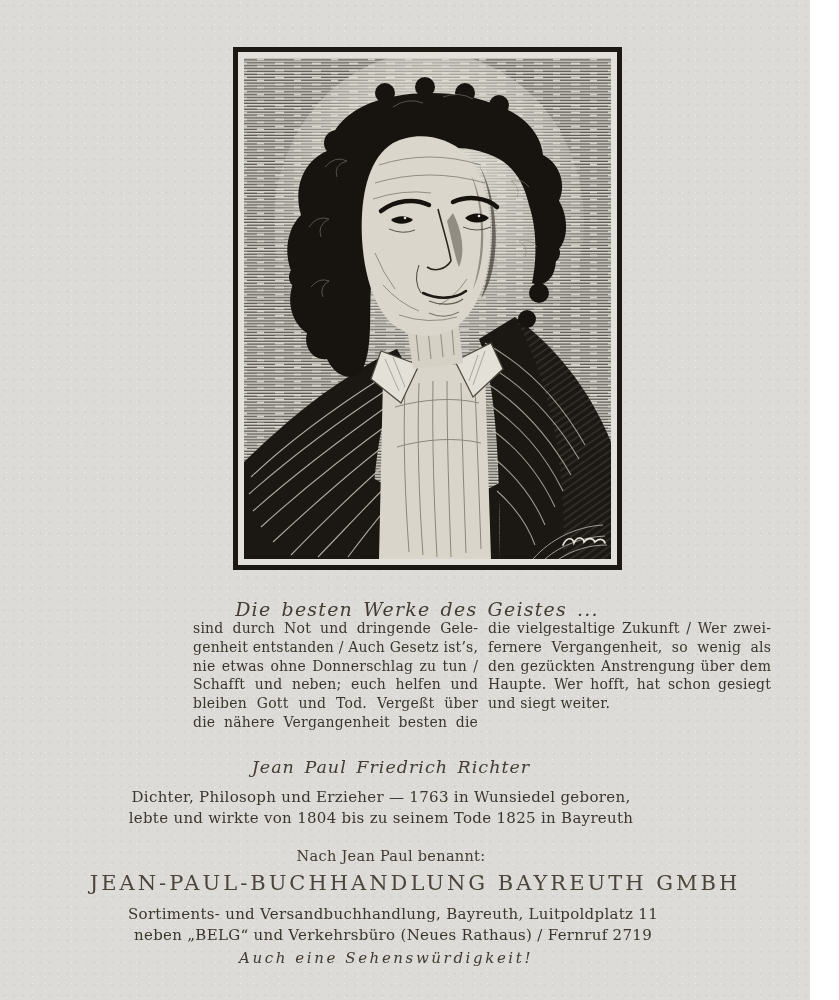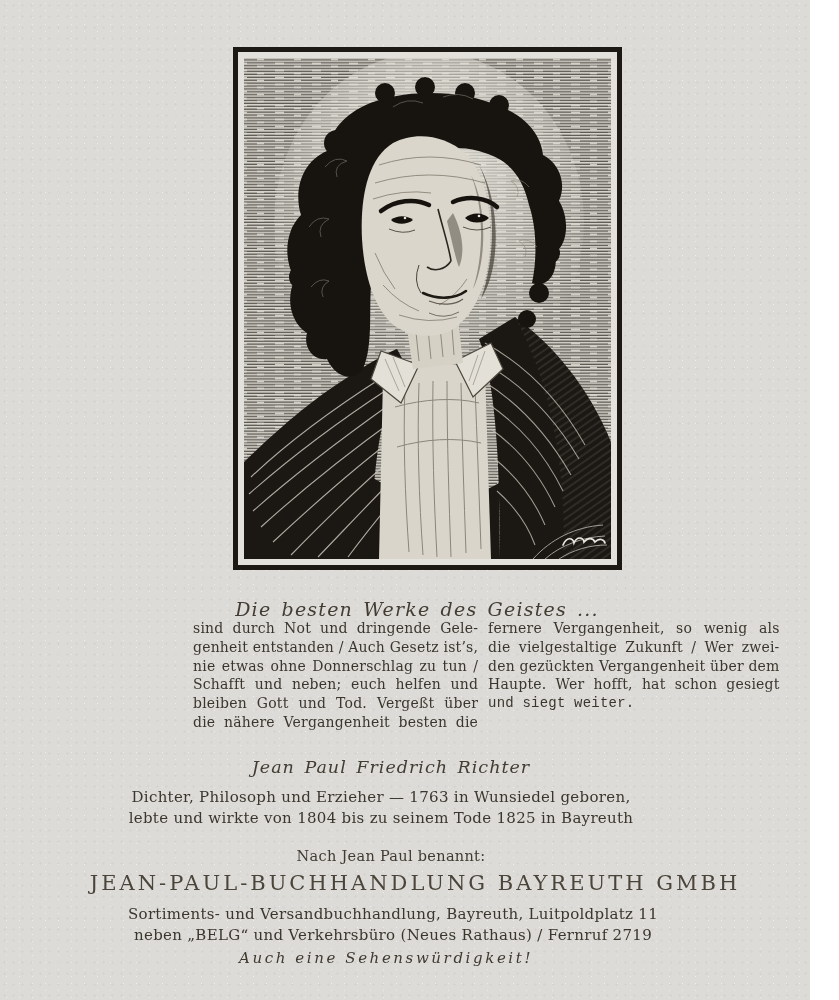--- a/index.html
+++ b/index.html
@@ -24,21 +24,21 @@
     text-align:center;font-style:italic;font-size:19px;
     letter-spacing:1.2px;word-spacing:3px;color:#423c33;
     transform:translateX(12px);
   }
   .quote-columns{
     position:absolute;top:619px;left:145px;width:576px;
     display:flex;gap:10px;margin-left:48px;
   }
   .qcol{flex:0 0 283px;font-size:14px;line-height:18.8px;color:#3b362d;}
   .qline{text-align:justify;text-align-last:justify;letter-spacing:0.2px;white-space:nowrap;}
-  .qline.flush-left{text-align:left;text-align-last:left;white-space:normal;font-family:Liberation Mono, monospace;}
+  .qline.flush-left{text-align:left;text-align-last:left;white-space:normal;}
   .quote-author{
     position:absolute;top:757px;left:0;right:0;
     text-align:center;font-style:italic;font-size:17.5px;
     letter-spacing:1px;word-spacing:3px;color:#423c33;
     transform:translateX(-14px);
   }
   .author-bio{
     position:absolute;top:787px;left:0;right:0;
     text-align:center;font-size:15px;line-height:20.5px;
     letter-spacing:0.3px;color:#3b362d;
@@ -251,23 +251,23 @@
   <div class="quote-columns">
     <div class="qcol">
       <div class="qline">sind durch Not und dringende Gele-</div>
       <div class="qline">genheit entstanden / Auch Gesetz ist’s,</div>
       <div class="qline">nie etwas ohne Donnerschlag zu tun /</div>
       <div class="qline">Schafft und neben; euch helfen und</div>
       <div class="qline">bleiben Gott und Tod. Vergeßt über</div>
       <div class="qline">die nähere Vergangenheit besten die</div>
     </div>
     <div class="qcol">
+      <div class="qline">die vielgestaltige Zukunft / Wer zwei-</div>
       <div class="qline">fernere Vergangenheit, so wenig als</div>
-      <div class="qline">die vielgestaltige Zukunft / Wer zwei-</div>
-      <div class="qline">den gezückten Vergangenheit über dem</div>
+      <div class="qline">den gezückten Anstrengung über dem</div>
       <div class="qline">Haupte. Wer hofft, hat schon gesiegt</div>
       <div class="qline flush-left">und siegt weiter.</div>
     </div>
   </div>
 
   <div class="quote-author">Jean Paul Friedrich Richter</div>
 
   <div class="author-bio">
     <div>Dichter, Philosoph und Erzieher — 1763 in Wunsiedel geboren,</div>
     <div>lebte und wirkte von 1804 bis zu seinem Tode 1825 in Bayreuth</div>

